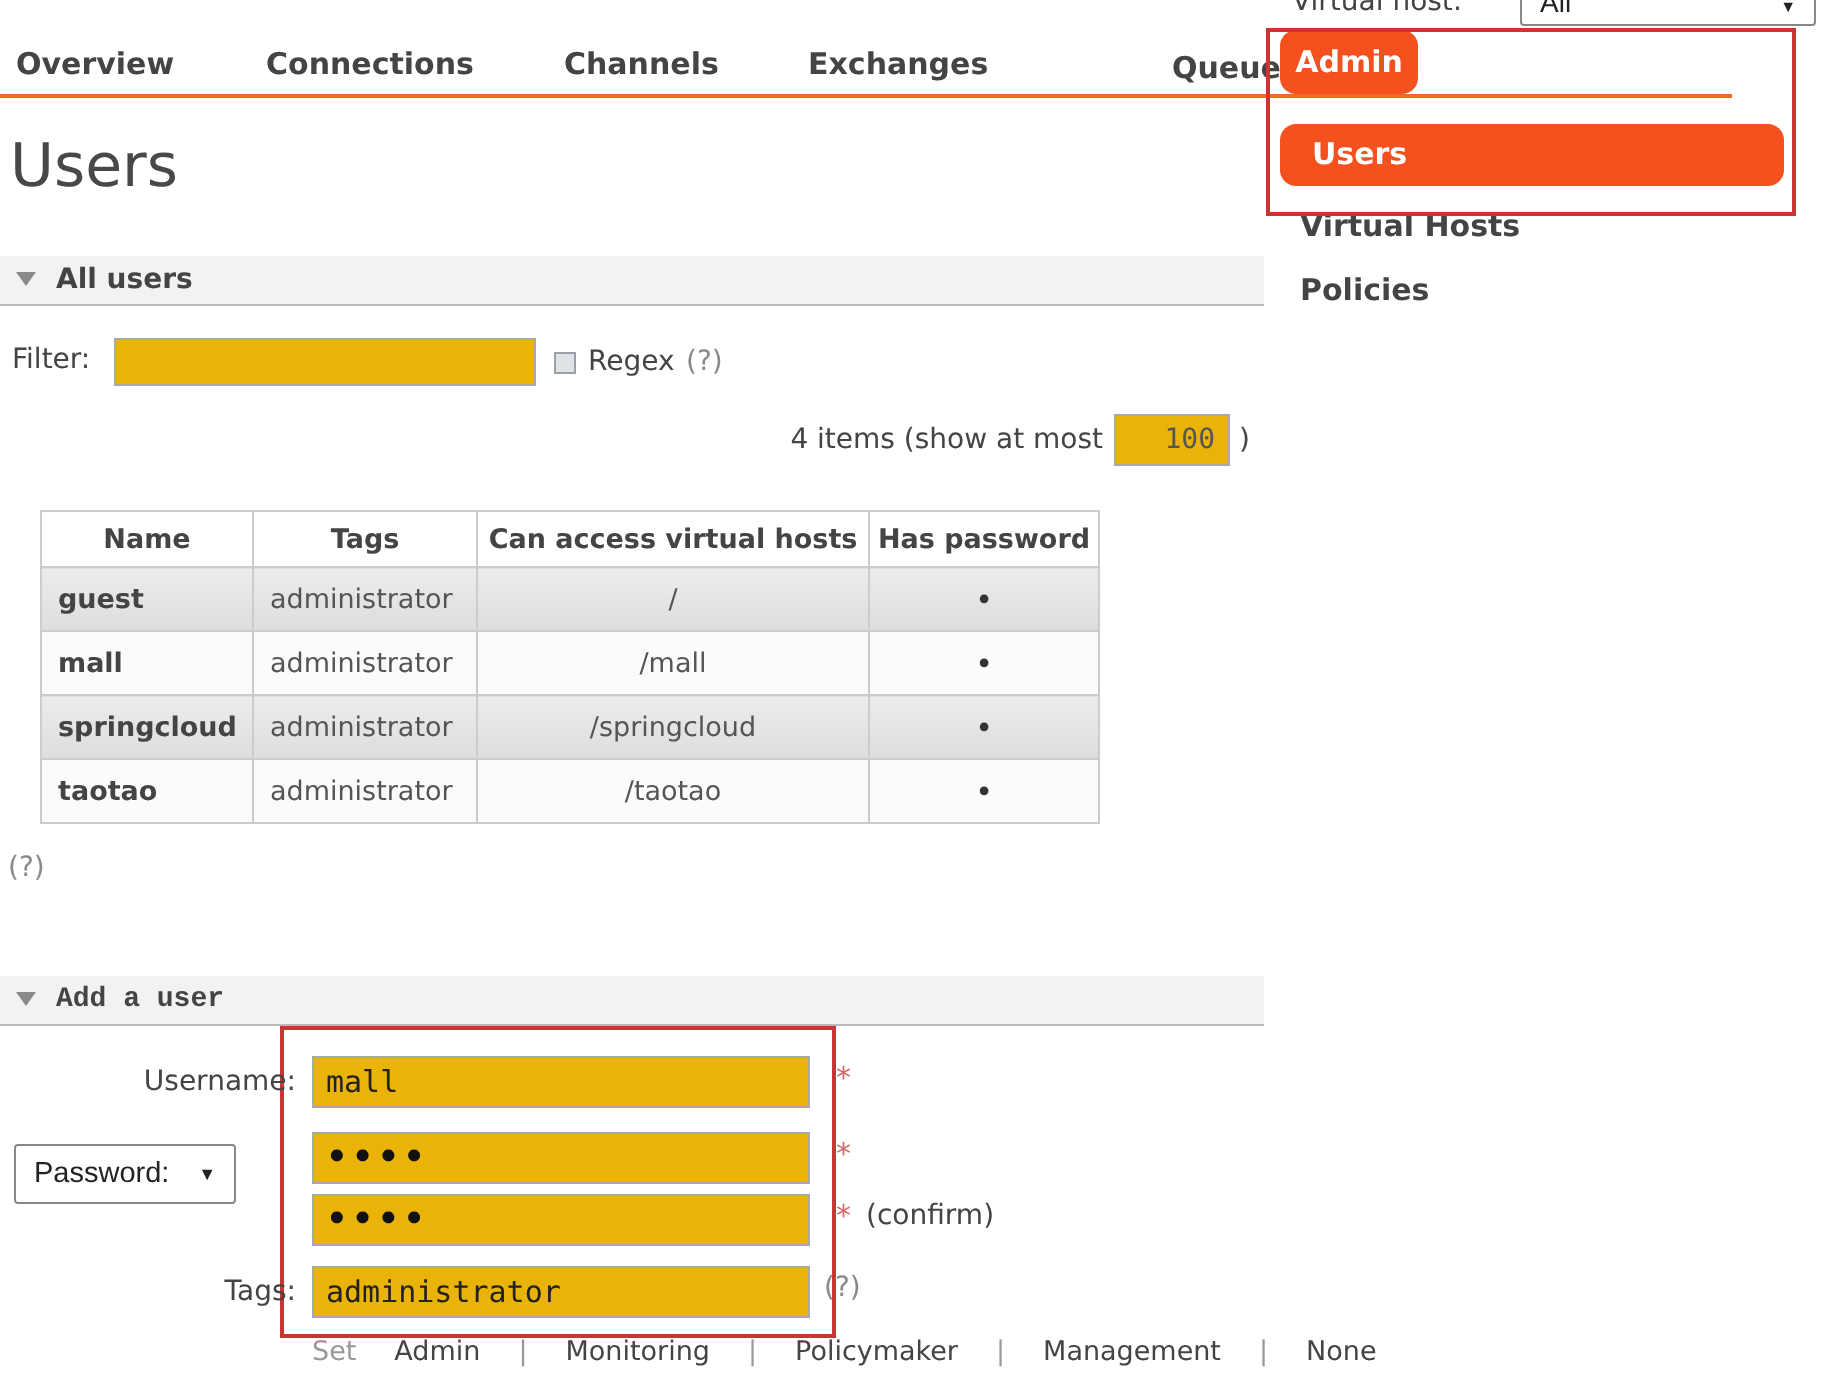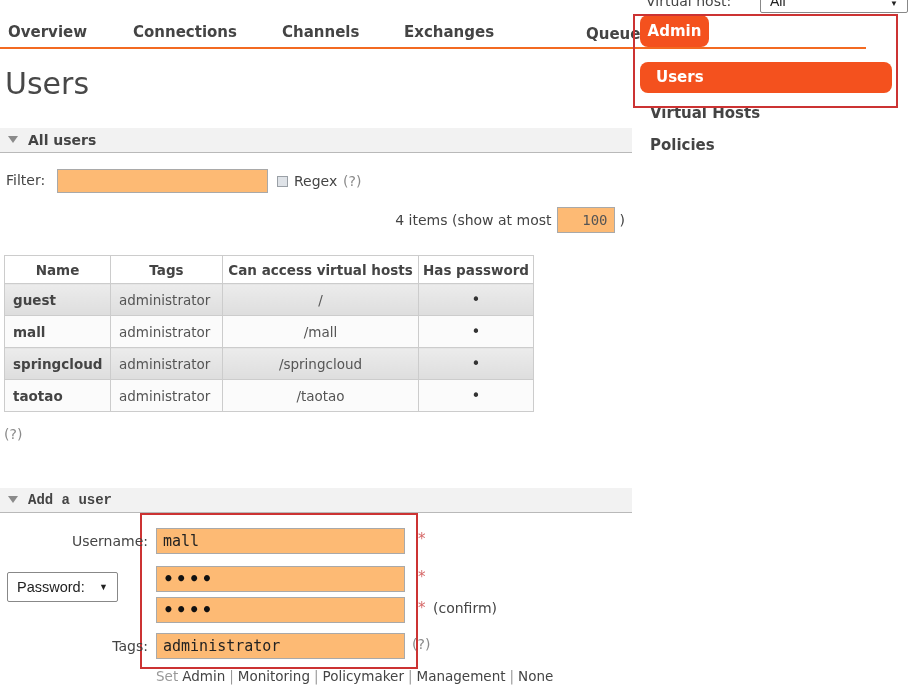--- a/index.html
+++ b/index.html
@@ -32,50 +32,50 @@
 
   .section-bar { background:#f2f2f2; border-bottom:1px solid #b9b9b9; height:25px; cursor:pointer; }
   .section-bar .tri { position:absolute; left:8px; top:8px; width:0; height:0;
                       border-left:5px solid transparent; border-right:5px solid transparent;
                       border-top:7px solid #8a8a8a; }
   .section-bar .lbl { position:absolute; left:28px; top:4px; font-size:14px; font-weight:bold; color:#444; }
 
   .flabel { font-size:14px; color:#444; }
   .help { font-size:14px; color:#8a8a8a; cursor:pointer; }
 
-  input.box { border:1px solid #a9a9a9; background:#fdba74; font-size:14px; padding:0 6px; outline:none; }
+  input.box { border:1px solid #a9a9a9; background:#eab308; font-size:14px; padding:0 6px; outline:none; }
   input.mono { font-family:"DejaVu Sans Mono","Liberation Mono",monospace; font-size:15px; color:#222; }
   input.dots { font-family:"DejaVu Sans",sans-serif; font-size:17px; font-weight:bold; letter-spacing:2px; color:#111; }
 
   .chk { width:11px; height:11px; border:1px solid #9aa0a6; background:#dfe3e8; }
 
   .count-row { font-size:14px; color:#444; display:flex; align-items:center; justify-content:flex-end; gap:5px; }
   .count-input { width:58px; height:26px; text-align:right;
                  font-family:"DejaVu Sans Mono","Liberation Mono",monospace; font-size:14px; color:#555; }
 
-  table.users { border-collapse:collapse; table-layout:fixed; font-size:13.5px; }
+  table.users { border-collapse:collapse; table-layout:fixed; font-size:13.5px;margin-left:16px; }
   table.users th, table.users td { border:1px solid #ccc; }
   table.users th { height:28px; font-weight:bold; color:#444; text-align:center; background:#fff; }
   table.users td { height:32px; }
   td.c-name { font-weight:bold; color:#444; padding-left:8px; }
   td.c-tags { color:#555; padding-left:8px; }
   td.c-vh   { color:#555; text-align:center; }
   td.c-dot  { color:#333; text-align:center; font-size:15px; }
   tr.row-dark td { background:linear-gradient(#ececec,#dddddd); }
   tr.row-light td { background:#fbfbfb; }
 
   .pw-select { border:1px solid #888; border-radius:2px; background:#fff; cursor:pointer;
                font-family:"Liberation Sans",sans-serif; }
   .pw-select .val { position:absolute; left:9px; top:6px; font-size:14.5px; color:#222; }
   .pw-select .caret { position:absolute; right:9px; top:9px; font-size:9px; color:#222; }
 
   .star { font-size:15px; color:#d66a6a; }
   .right-lbl { text-align:right; }
 
-  .set-row { display:flex; align-items:center; gap:4px; font-size:13.5px; white-space:nowrap; }
+  .set-row { display:flex; align-items:center; gap:19px; font-size:13.5px; white-space:nowrap; }
   .set-row .opt { color:#444; cursor:pointer; }
   .set-row .sep { color:#999; }
   .set-word { color:#999; }
 </style>
 </head>
 <body>
 
 <div id="screen">
 
   <span class="abs vh-label" style="left:646px; top:-7px;">Virtual host:</span>

